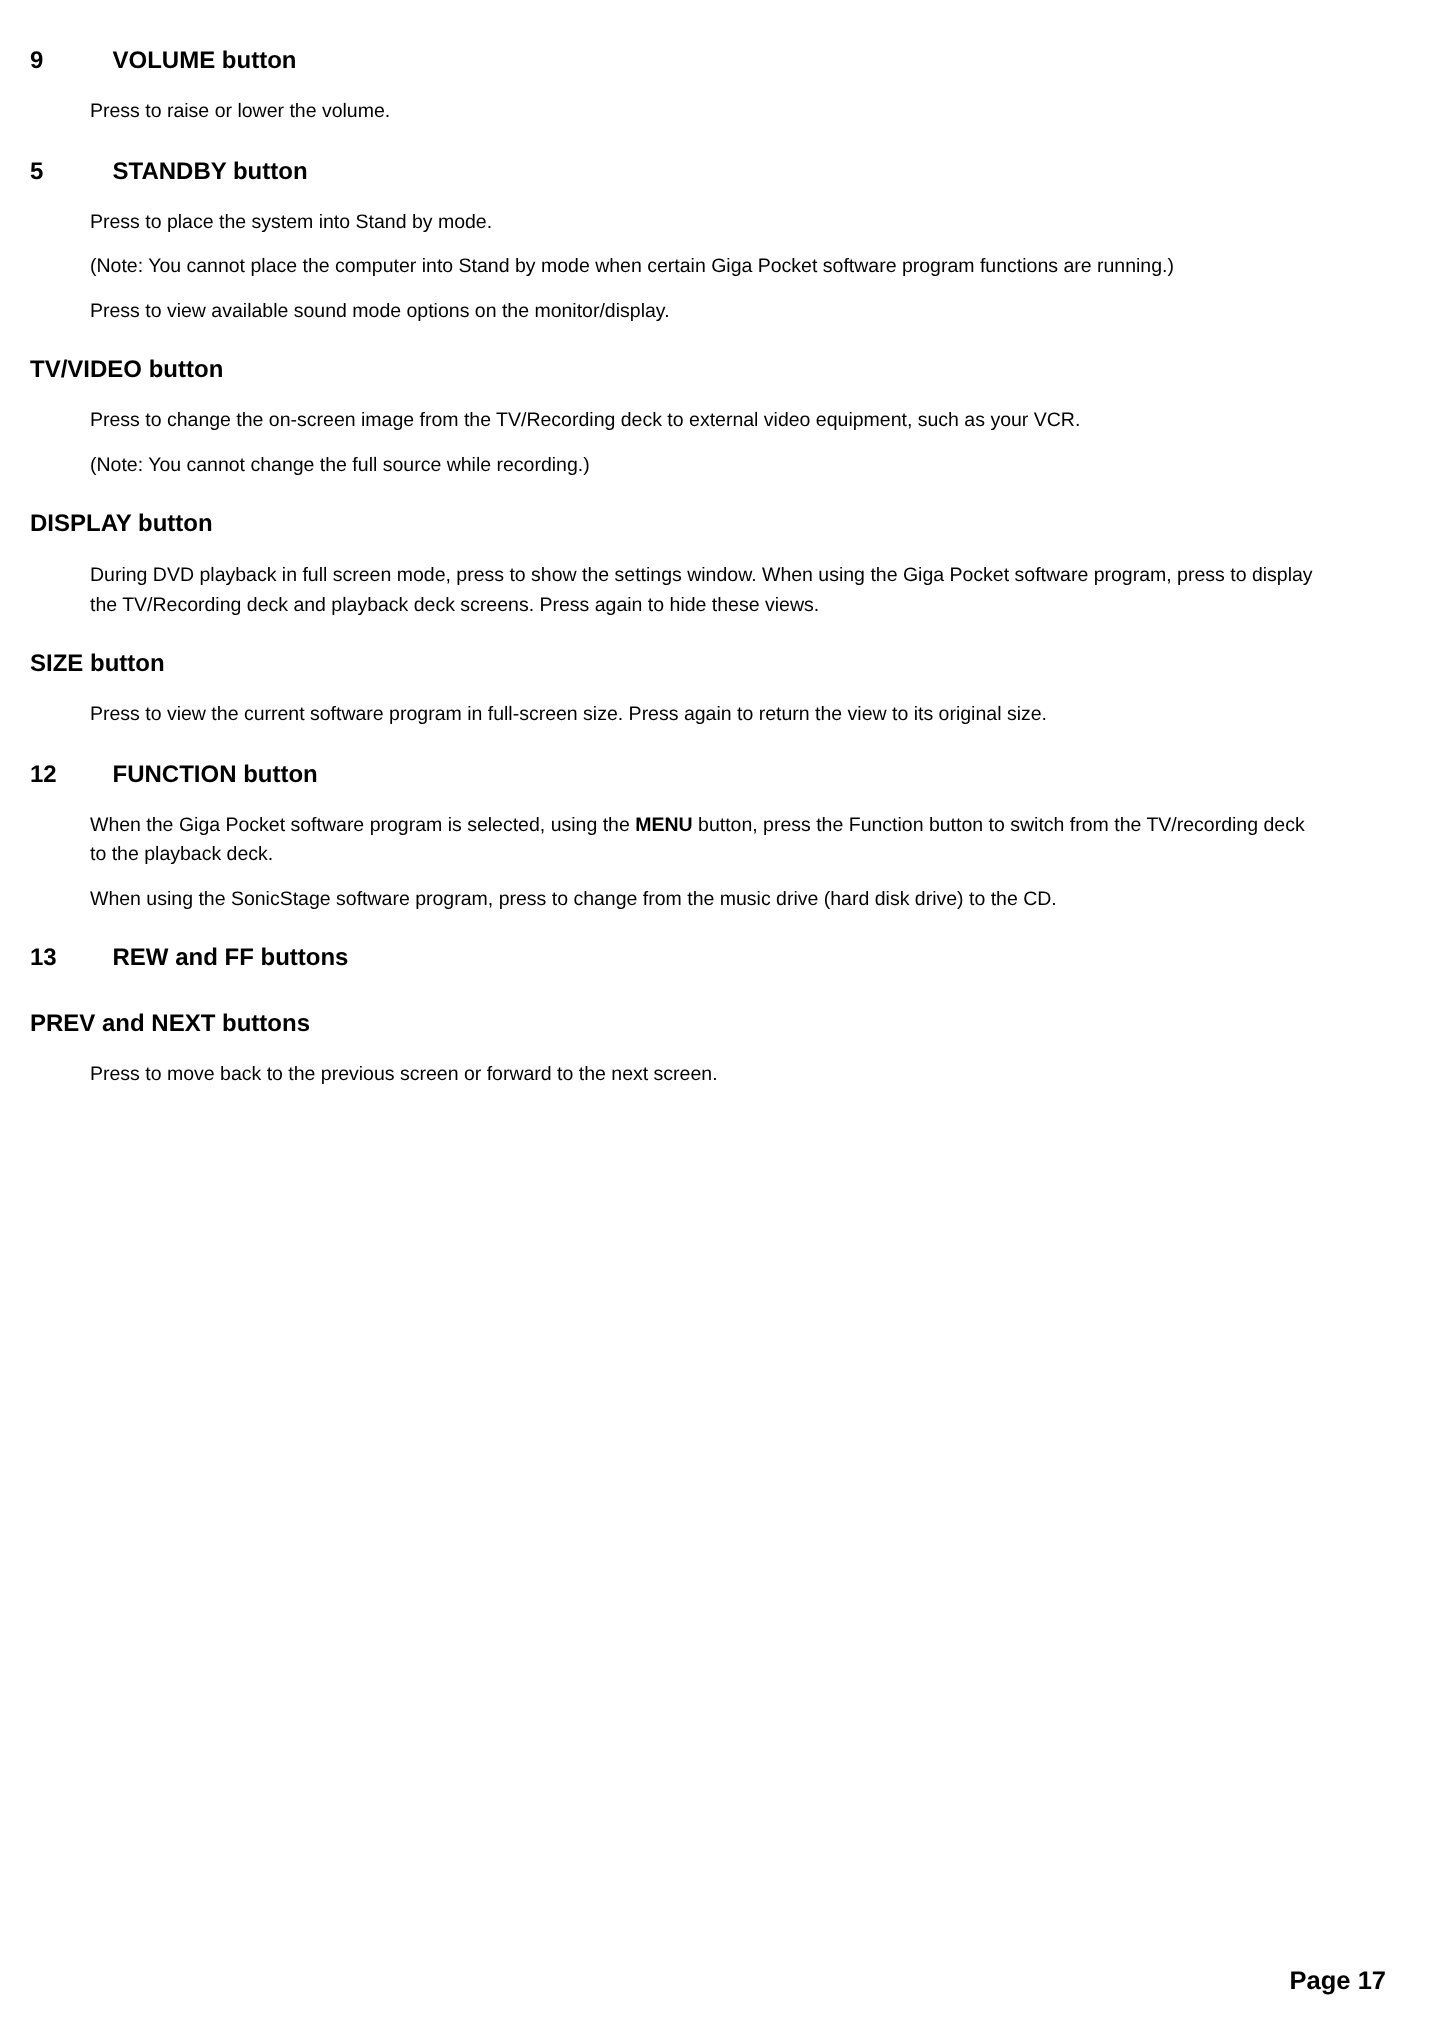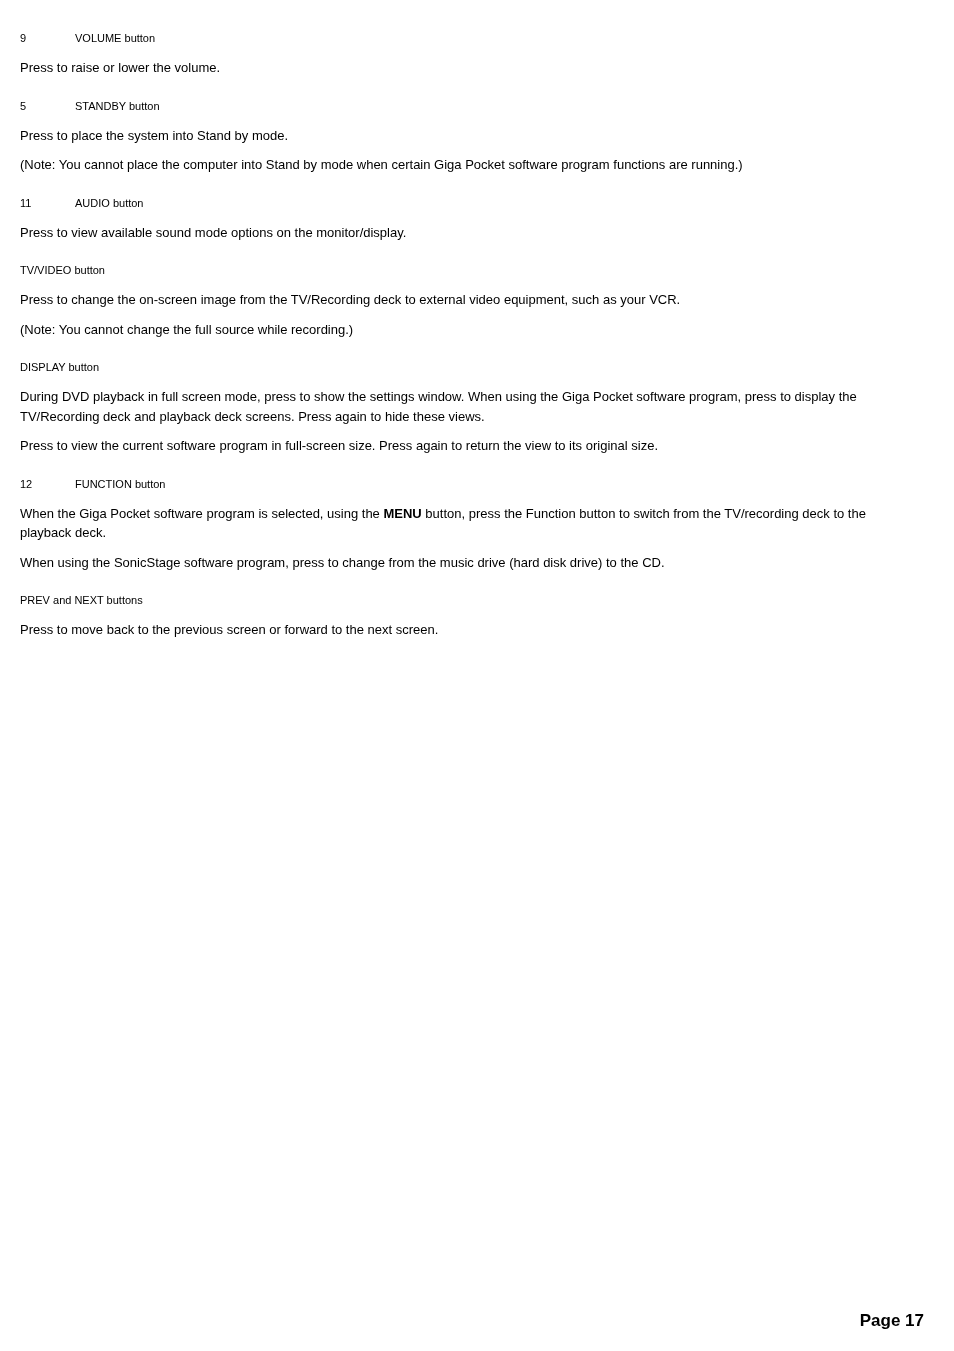--- a/index.html
+++ b/index.html
@@ -21,22 +21,22 @@
     .page-container {
       padding: 20px 40px 60px 20px;
       max-width: 920px;
     }
 
     .section {
       margin-bottom: 8px;
     }
 
     .section-heading {
-      font-size: 11px;
-      font-weight: normal;
+      font-size: 16px;
+      font-weight: bold;
       margin-bottom: 14px;
       padding-top: 12px;
     }
 
     .section-heading .number {
       display: inline-block;
       min-width: 55px;
     }
 
     .section-heading .no-number {
@@ -44,20 +44,21 @@
       text-align: center;
     }
 
     .section-body {
       margin-bottom: 10px;
     }
 
     .section-body p {
       margin-bottom: 10px;
       line-height: 1.5;
+      margin-left: 40px;
     }
 
     .page-number {
       position: absolute;
       bottom: 20px;
       right: 30px;
       font-size: 17px;
       font-weight: bold;
     }
   </style>
@@ -73,51 +74,52 @@
       </div>
     </div>
     <div class="section">
       <div class="section-heading"><span class="number">5</span><span>STANDBY button</span></div>
       <div class="section-body">
         <p>Press to place the system into Stand by mode.</p>
         <p>(Note: You cannot place the computer into Stand by mode when certain Giga Pocket software program functions are running.)</p>
       </div>
     </div>
     <div class="section">
-      <div class="section-heading"><span class="number">11</span><span>AUDIO button</span></div>
       <div class="section-body">
         <p>Press to view available sound mode options on the monitor/display.</p>
       </div>
     </div>
     <div class="section">
       <div class="section-heading"><span class="no-number">TV/VIDEO button</span></div>
       <div class="section-body">
         <p>Press to change the on-screen image from the TV/Recording deck to external video equipment, such as your VCR.</p>
         <p>(Note: You cannot change the full source while recording.)</p>
       </div>
     </div>
     <div class="section">
       <div class="section-heading"><span class="no-number">DISPLAY button</span></div>
       <div class="section-body">
         <p>During DVD playback in full screen mode, press to show the settings window. When using the Giga Pocket software program, press to display the TV/Recording deck and playback deck screens. Press again to hide these views.</p>
       </div>
     </div>
     <div class="section">
+      <div class="section-heading"><span class="no-number">SIZE button</span></div>
       <div class="section-body">
         <p>Press to view the current software program in full-screen size. Press again to return the view to its original size.</p>
       </div>
     </div>
     <div class="section">
       <div class="section-heading"><span class="number">12</span><span>FUNCTION button</span></div>
       <div class="section-body">
         <p>When the Giga Pocket software program is selected, using the <strong>MENU</strong> button, press the Function button to switch from the TV/recording deck to the playback deck.</p>
         <p>When using the SonicStage software program, press to change from the music drive (hard disk drive) to the CD.</p>
       </div>
     </div>
     <div class="section">
+      <div class="section-heading"><span class="number">13</span><span>REW and FF buttons</span></div>
     </div>
     <div class="section">
       <div class="section-heading"><span class="no-number">PREV and NEXT buttons</span></div>
       <div class="section-body">
         <p>Press to move back to the previous screen or forward to the next screen.</p>
       </div>
     </div>
   </div>
 
 <div class="page-number">Page 17</div>

